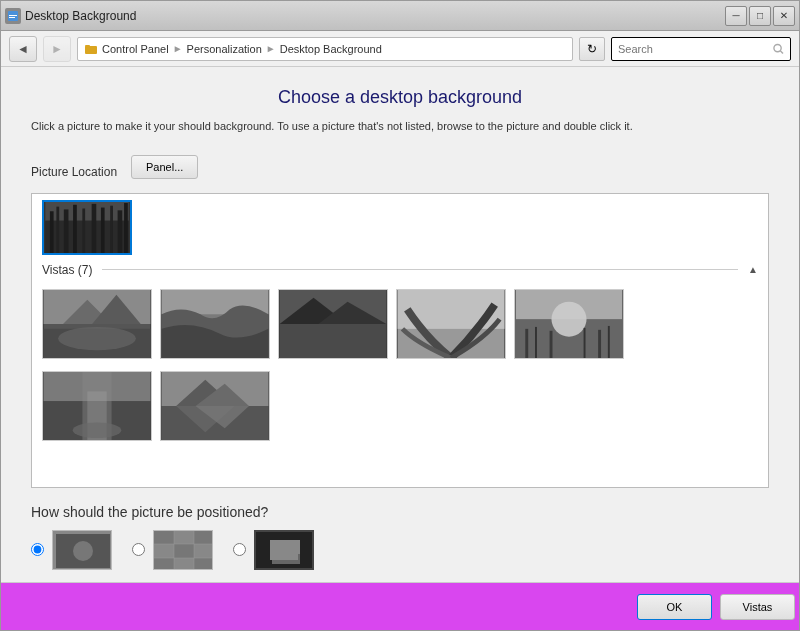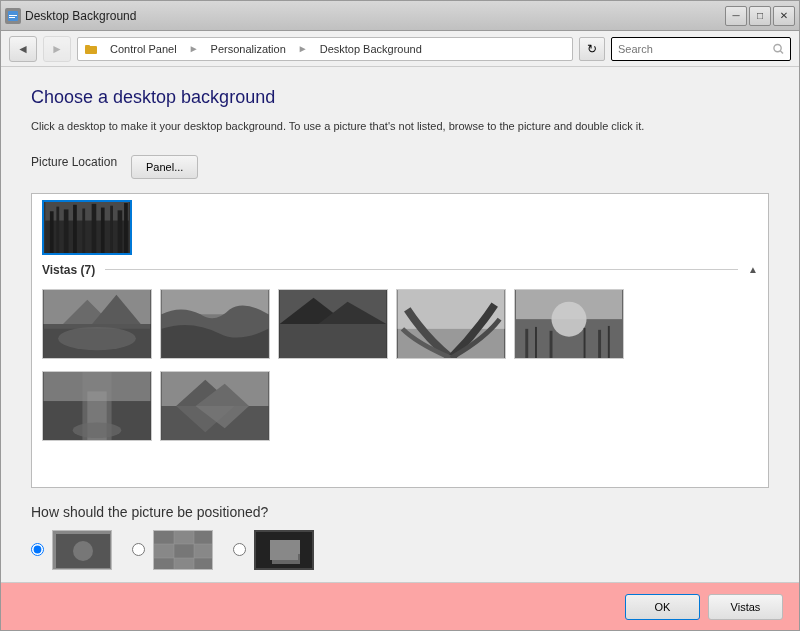--- a/index.html
+++ b/index.html
@@ -97,21 +97,21 @@
       flex: 1;
       height: 24px;
       border: 1px solid #bbb;
       background: white;
       display: flex;
       align-items: center;
       padding: 0 6px;
       border-radius: 2px;
       font-size: 11px;
       color: #333;
-      gap: 12px;
+      gap: 4px;
     }
     .path-separator { color: #999; font-size: 10px; }
     .refresh-btn {
       width: 26px;
       height: 24px;
       border: 1px solid #bbb;
       background: linear-gradient(to bottom, #f5f5f5, #e0e0e0);
       cursor: pointer;
       display: flex;
       align-items: center;
@@ -143,30 +143,31 @@
       flex: 1;
       padding: 20px 30px;
       overflow: auto;
       background: #f0f0f0;
     }
     .page-title {
       font-size: 18px;
       font-weight: 300;
       color: #1a1a6e;
       margin-bottom: 10px;
+      text-align: center;
     }
     .page-description {
       font-size: 11px;
       color: #333;
       margin-bottom: 20px;
       line-height: 1.5;
     }
     .picture-location-row {
       display: flex;
-      align-items: flex-start;
+      align-items: flex-end;
       gap: 10px;
       margin-bottom: 14px;
     }
     .picture-location-label {
       font-size: 12px;
       color: #333;
       min-width: 90px;
     }
     .picture-location-select {
       width: 200px;
@@ -220,21 +221,20 @@
     .category-header {
       display: flex;
       align-items: center;
       margin: 8px 0 12px 0;
       gap: 10px;
     }
     .category-label {
       font-size: 12px;
       color: #333;
       white-space: nowrap;
-      font-weight: bold;
     }
     .category-line {
       flex: 1;
       height: 1px;
       background: #ccc;
     }
     .category-arrow {
       font-size: 10px;
       color: #555;
       cursor: pointer;
@@ -298,26 +298,26 @@
       left: 50%;
       top: 50%;
       transform: translate(-50%, -50%);
       width: 28px;
       height: 20px;
       background: #888;
     }
     
     .bottom-bar {
       height: 48px;
-      background: #fca5a5;
+      background: #d946ef;
       border-top: 1px solid #ccc;
       display: flex;
       align-items: center;
       justify-content: flex-end;
-      padding: 0 16px;
+      padding: 0 4px;
       gap: 8px;
       flex-shrink: 0;
     }
     .action-btn {
       min-width: 75px;
       height: 26px;
       padding: 0 16px;
       border: 1px solid #bbb;
       background: linear-gradient(to bottom, #f5f5f5, #e0e0e0);
       cursor: pointer;
@@ -381,21 +381,21 @@
       <input type="text" placeholder="Search" style="">
       <svg width="12" height="12" viewBox="0 0 12 12">
         <circle cx="5" cy="5" r="4" fill="none" stroke="#aaa" stroke-width="1.5"></circle>
         <line x1="8" y1="8" x2="11" y2="11" stroke="#aaa" stroke-width="1.5"></line>
       </svg>
     </div>
   </div>
 
   <div class="main-content">
     <div class="page-title">Choose a desktop background</div>
-    <div class="page-description">Click a desktop to make it your desktop background. To use a picture that's not listed, browse to the picture and double click it.</div>
+    <div class="page-description">Click a picture to make it your should background. To use a picture that's not listed, browse to the picture and double click it.</div>
 
     <div class="picture-location-row">
       <span class="picture-location-label">Picture Location</span>
       <button class="browse-btn">Panel...</button>
     </div>
 
     <div class="gallery-container">
       <div class="gallery-scroll-area">
 
         <div class="top-preview">

